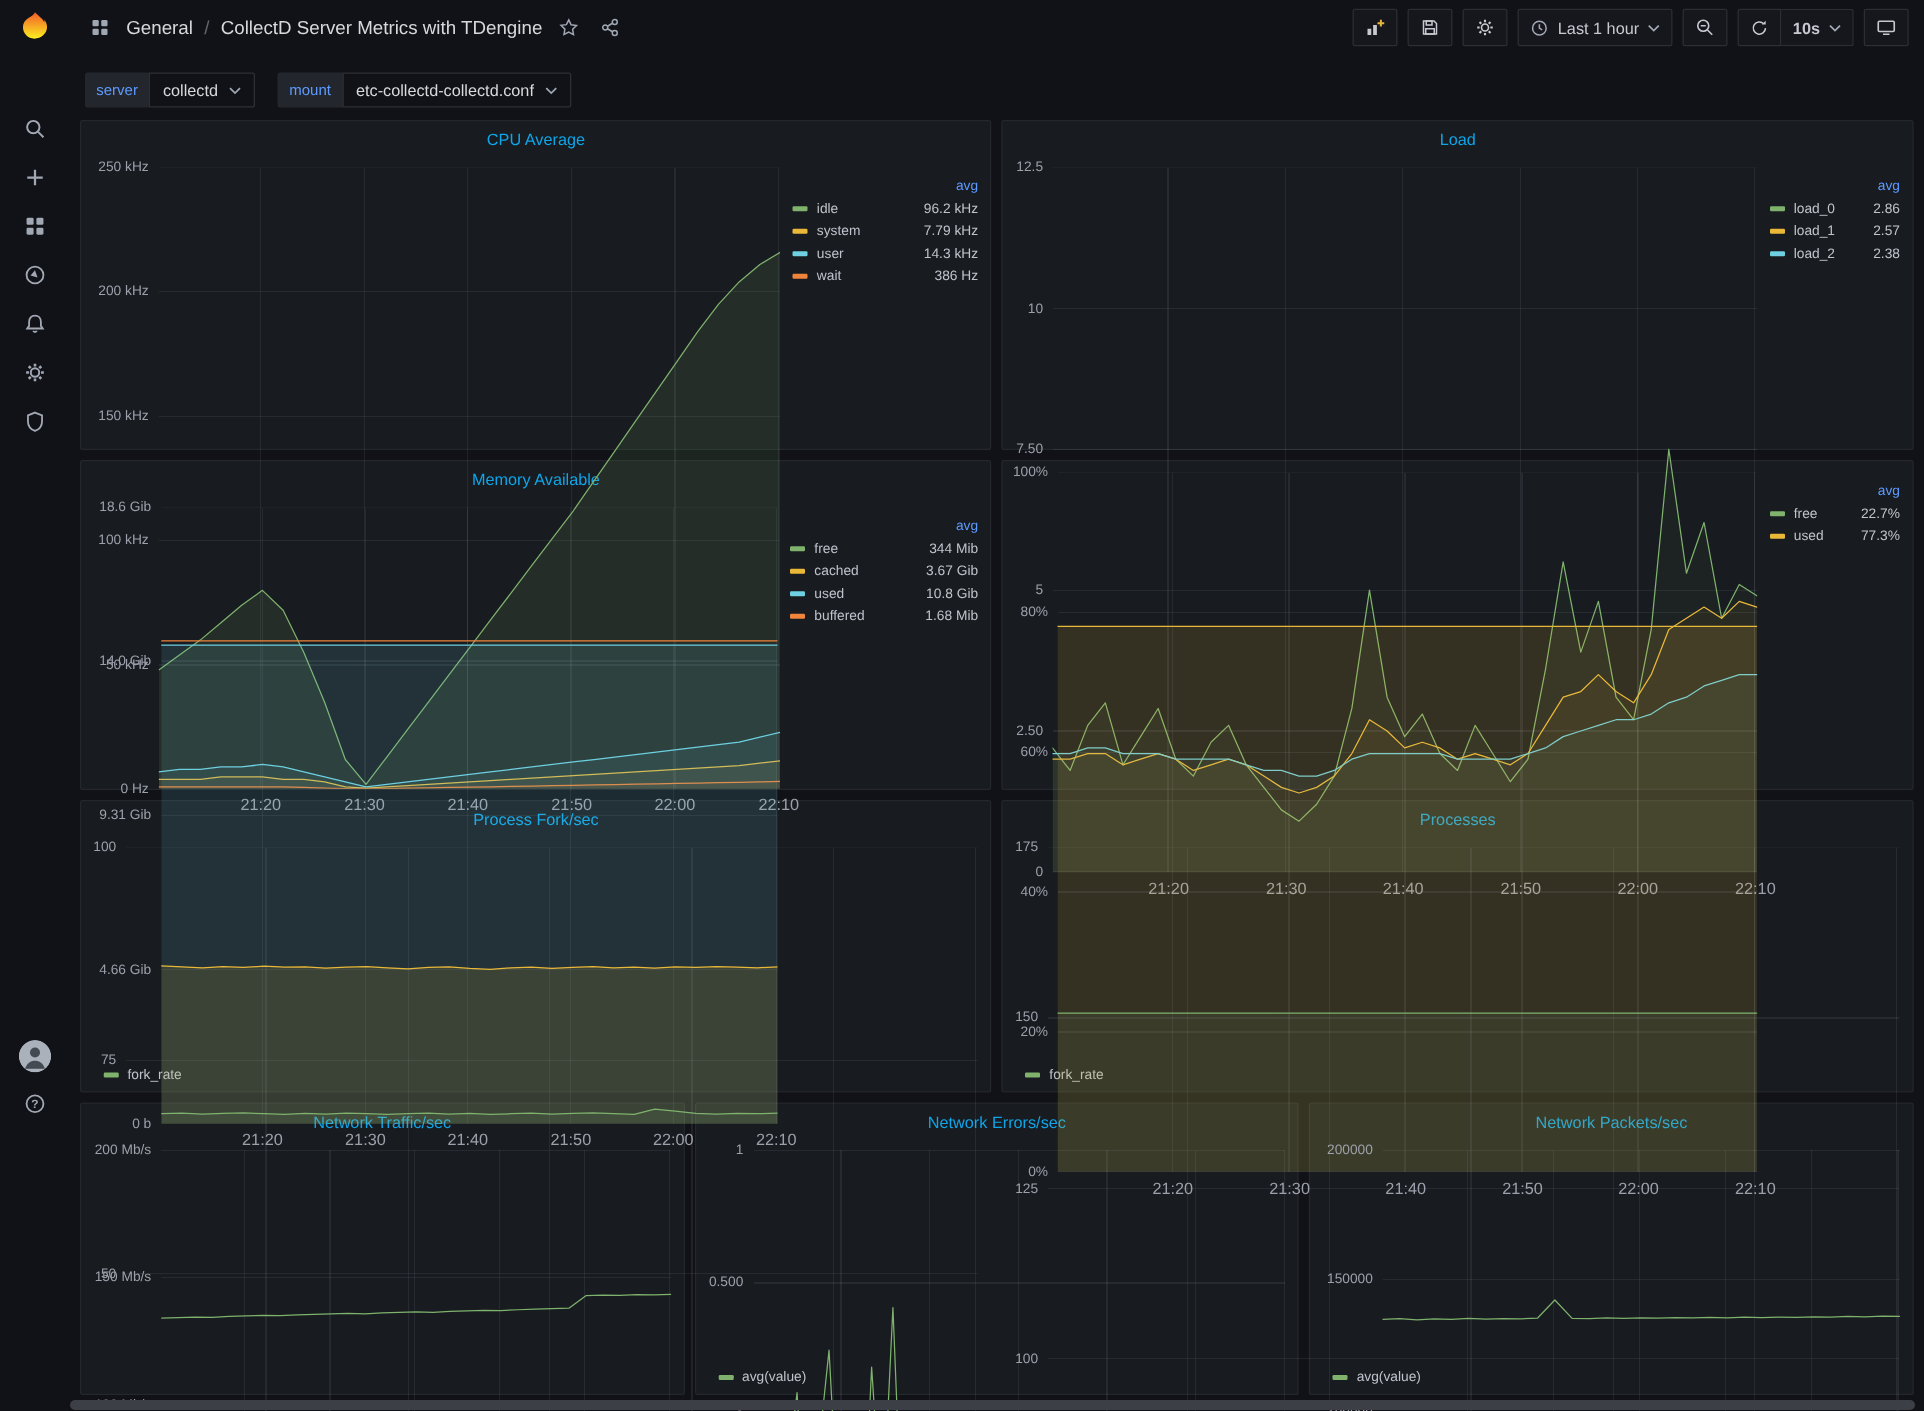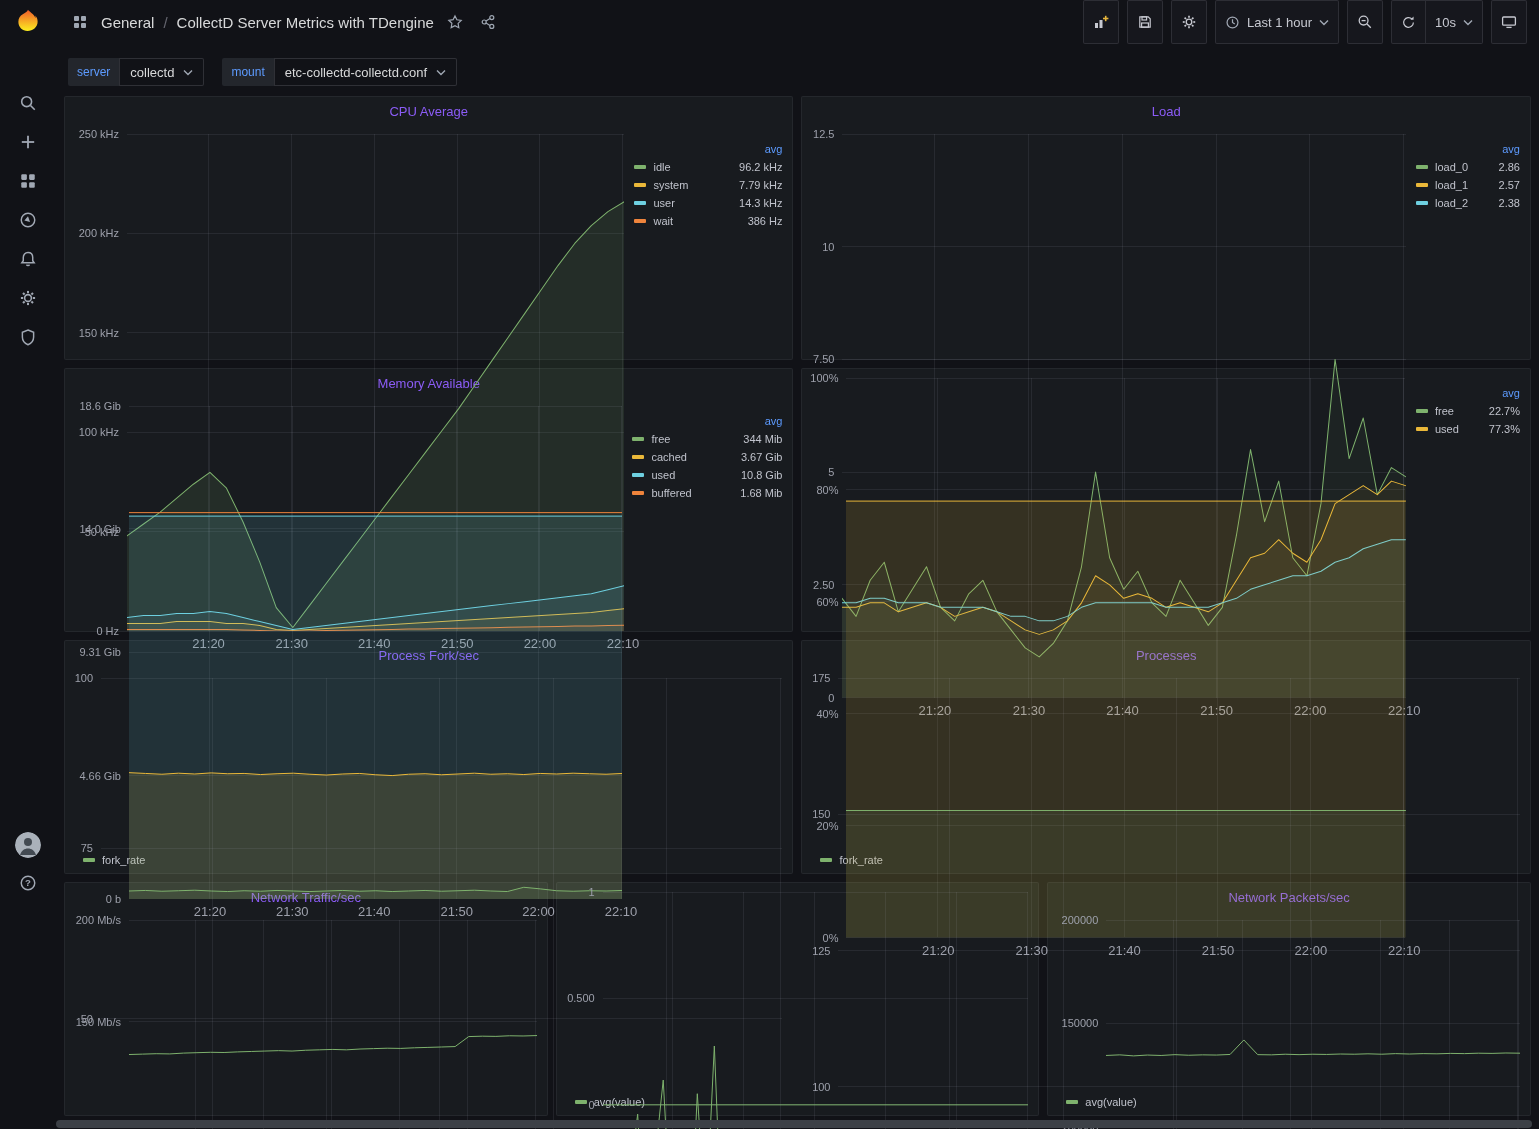--- a/index.html
+++ b/index.html
@@ -19,45 +19,45 @@
   
   .topnav { height:44px; margin-left:56px; display:flex; align-items:center;
     justify-content:space-between; padding:0 12px 0 12px; }
   .nav-left { display:flex; align-items:center; gap:9px; }
   .crumb { font-size:15px; color:#d8d9da; cursor:pointer; white-space:nowrap; }
   .crumb.title { font-weight:500; cursor:default; }
   .sep { color:rgba(204,204,220,0.45); font-size:15px; }
   .plainbtn { background:none; border:none; color:#9fa7b3; display:inline-flex; align-items:center;
     padding:4px; cursor:pointer; }
   .nav-right { display:flex; align-items:center; gap:8px; }
-  .btn { display:inline-flex; align-items:center; gap:7px; height:44px; padding:0 9px;
+  .btn { display:inline-flex; align-items:center; gap:7px; height:30px; padding:0 9px;
     background:rgba(204,204,220,0.03); border:1px solid rgba(204,204,220,0.13); border-radius:2px;
     color:#c7c9d1; font-size:13px; cursor:pointer; white-space:nowrap; }
   .btn .ic { color:#a1a8b4; display:inline-flex; }
   .btn-group { display:inline-flex; }
   .btn-group .btn:first-child { border-radius:2px 0 0 2px; }
-  .btn-group .btn:last-child { border-radius:0 2px 2px 0; border-left:none; }
+  .btn-group .btn:last-child { border-radius:0 2px 2px 0; border-left:none;font-weight:bold; }
 
   
   .subnav { margin-left:56px; padding:14px 12px 10px 12px; display:flex; gap:18px; }
   .var { display:flex; align-items:stretch; }
   .var-label { display:flex; align-items:center; padding:0 9px; height:28px; background:#23262c;
     color:#5d9bff; font-size:12px; border-radius:2px 0 0 2px; }
   .var-value { display:flex; align-items:center; gap:9px; height:28px; padding:0 10px;
     border:1px solid rgba(204,204,220,0.16); border-radius:0 2px 2px 0; color:#d8d9da;
     font-size:13px; cursor:pointer; background:#111217; }
 
   
   .dash { margin-left:56px; padding:0 8px 8px 8px; display:grid; gap:8px;
     grid-template-columns:repeat(6,1fr); grid-template-rows:264px 264px 234px 234px; }
   .span3 { grid-column:span 3; } .span2 { grid-column:span 2; }
   .panel { background:#181b1f; border:1px solid rgba(204,204,220,0.07); border-radius:2px;
     display:flex; flex-direction:column; min-width:0; }
   .panel-header { height:28px; flex:none; display:flex; align-items:center; justify-content:center;
-    font-size:13px; font-weight:500; color:#8b5cf6; cursor:pointer; }
+    font-size:13px; font-weight:500; color:#0ea5e9; cursor:pointer; }
   .panel-body { flex:1; min-height:0; display:flex; padding:0 10px 2px 6px; }
   .body-row { flex-direction:row; } .body-col { flex-direction:column; }
 
   
   .ch { flex:1; min-width:0; min-height:0; display:grid; padding-top:9px;
     grid-template:"y plot" 1fr "c x" 20px / auto 1fr; }
   .ch-y { grid-area:y; position:relative; }
   .ch-plot { grid-area:plot; position:relative; min-width:0; cursor:crosshair; }
   .ch-plot svg { width:100%; height:100%; display:block; }
   .ch-x { grid-area:x; position:relative; overflow:visible; }
@@ -643,20 +643,21 @@
               <line x1="66.40" x2="66.40" y1="0" y2="100" class="grid" vector-effect="non-scaling-stroke" shape-rendering="crispEdges"></line>
               <line x1="83.00" x2="83.00" y1="0" y2="100" class="grid" vector-effect="non-scaling-stroke" shape-rendering="crispEdges"></line>
               <line x1="99.70" x2="99.70" y1="0" y2="100" class="grid" vector-effect="non-scaling-stroke" shape-rendering="crispEdges"></line>
               <polyline points="0.00,33.00 3.33,32.90 6.67,32.80 10.00,32.85 13.33,32.65 16.67,32.55 20.00,32.45 23.33,32.50 26.67,32.35 30.00,32.25 33.33,32.15 36.67,32.05 40.00,32.15 43.33,31.95 46.67,31.85 50.00,31.75 53.33,31.85 56.67,31.65 60.00,31.55 63.33,31.45 66.67,31.50 70.00,31.35 73.33,31.25 76.67,31.15 80.00,31.05 83.33,28.60 86.67,28.50 90.00,28.55 93.33,28.40 96.67,28.45 100.00,28.35" fill="none" stroke="#7eb26d" stroke-width="1" stroke-linejoin="round" stroke-linecap="round" vector-effect="non-scaling-stroke"></polyline>
             </svg>
           </div>
         </div>
       </div>
   </section>
   <section class="panel span2">
+    <header class="panel-header">Network Errors/sec</header>
     <div class="panel-body body-col">
         <div class="ch">
           <div class="ch-y" style="width: 40px;">
             <div class="ch-ylab" style="top: 50%;">0</div>
             <div class="ch-ylab" style="top: 25%;">0.500</div>
             <div class="ch-ylab" style="top: 0%;">1</div>
           </div>
           <div class="ch-plot">
             <svg viewBox="0 0 100 100" preserveAspectRatio="none">
               <line x1="0" x2="100" y1="100.00" y2="100.00" class="grid" vector-effect="non-scaling-stroke" shape-rendering="crispEdges"></line>

